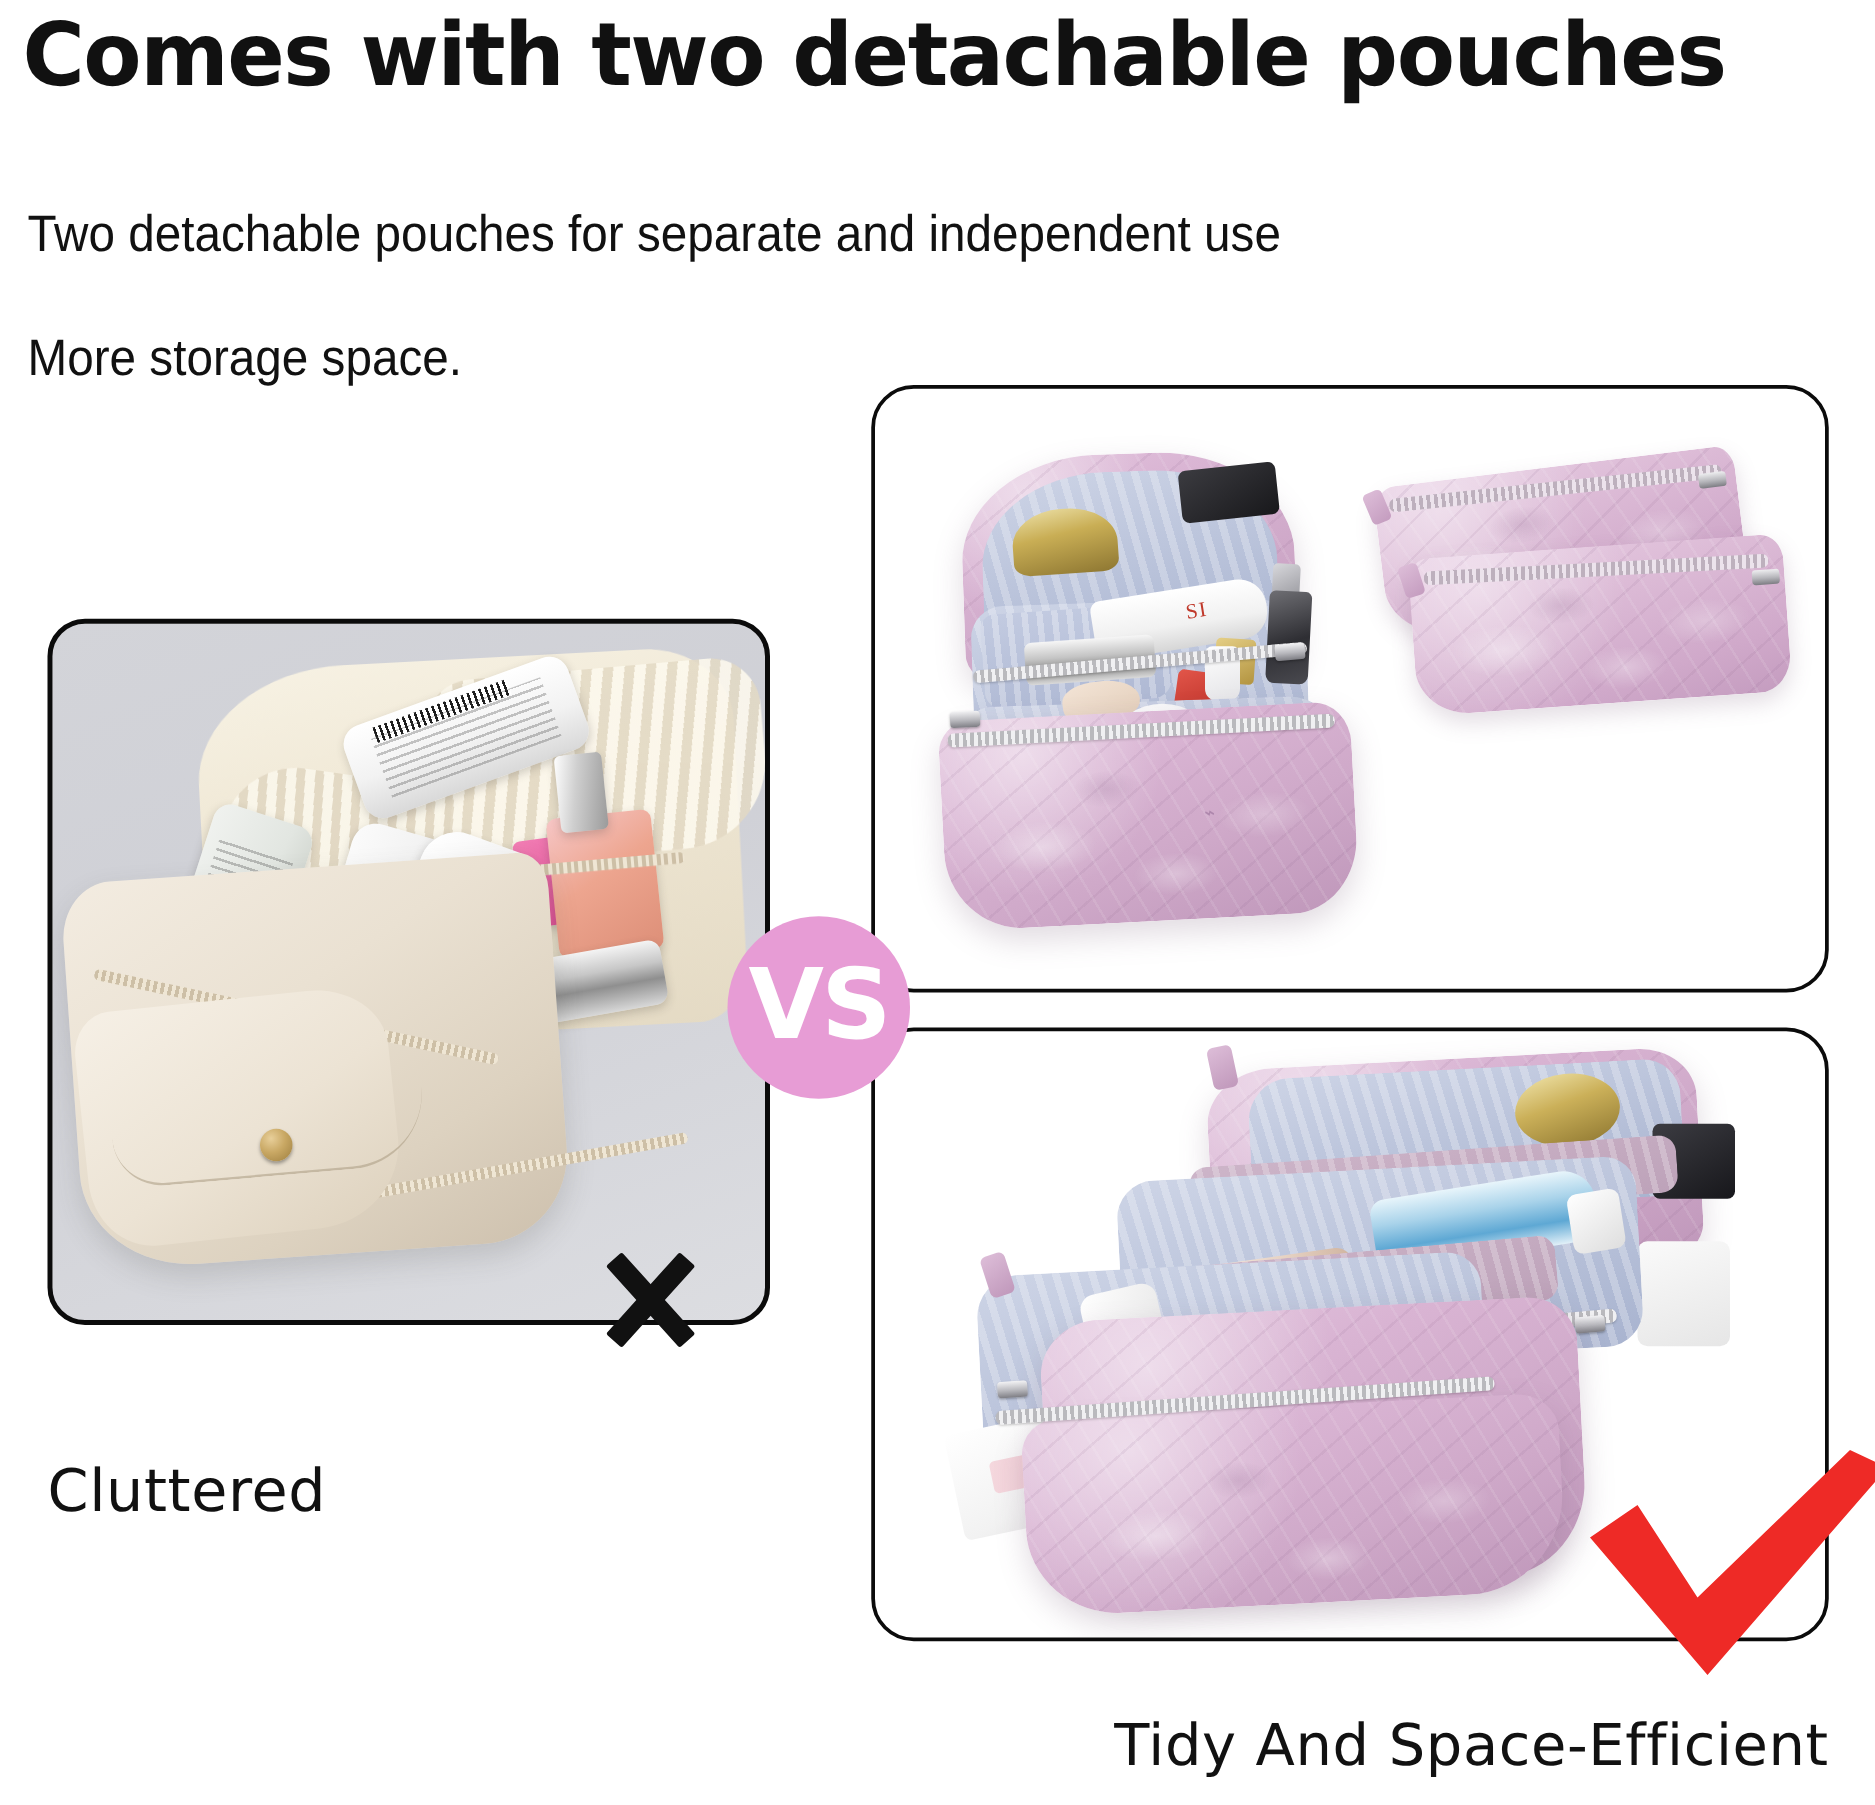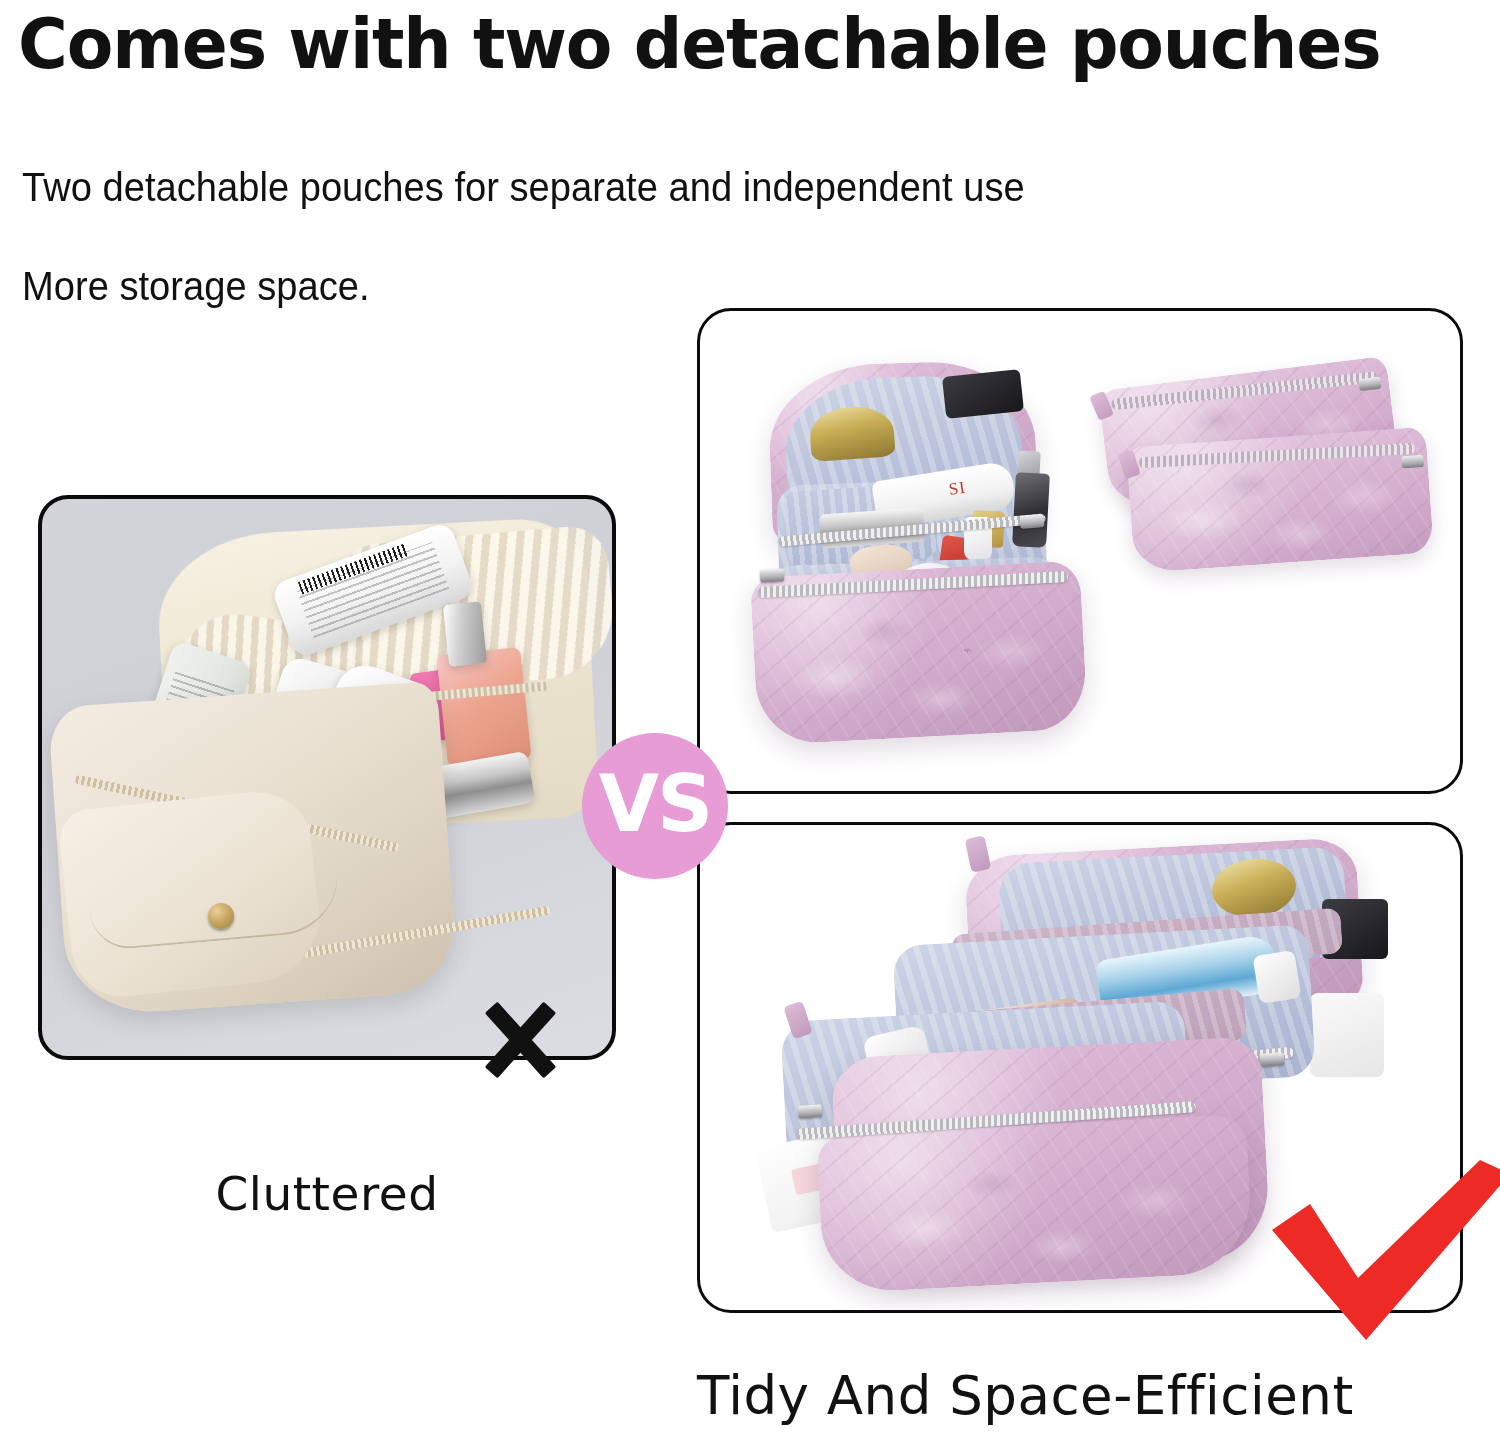--- a/index.html
+++ b/index.html
@@ -669,28 +669,28 @@
     font-size: 47px;
     line-height: 56px;
     color: #111111;
     white-space: nowrap;
     letter-spacing: 0.5px;
   }
   .caption-left {
     left: 38px;
     top: 1166px;
     width: 578px;
-    text-align: center;
+    text-align: left;
   }
   .caption-right {
     left: 697px;
     top: 1368px;
     width: 766px;
-    text-align: left;
-    font-size: 53px;
+    text-align: right;
+    font-size: 46px;
   }
 </style>
 </head>
 <body>
 
 <div class="headline">Comes with two detachable pouches</div>
 <div class="subline subline-1">Two detachable pouches for separate and independent use</div>
 <div class="subline subline-2">More storage space.</div>
 
 <div class="panel panel-left">

